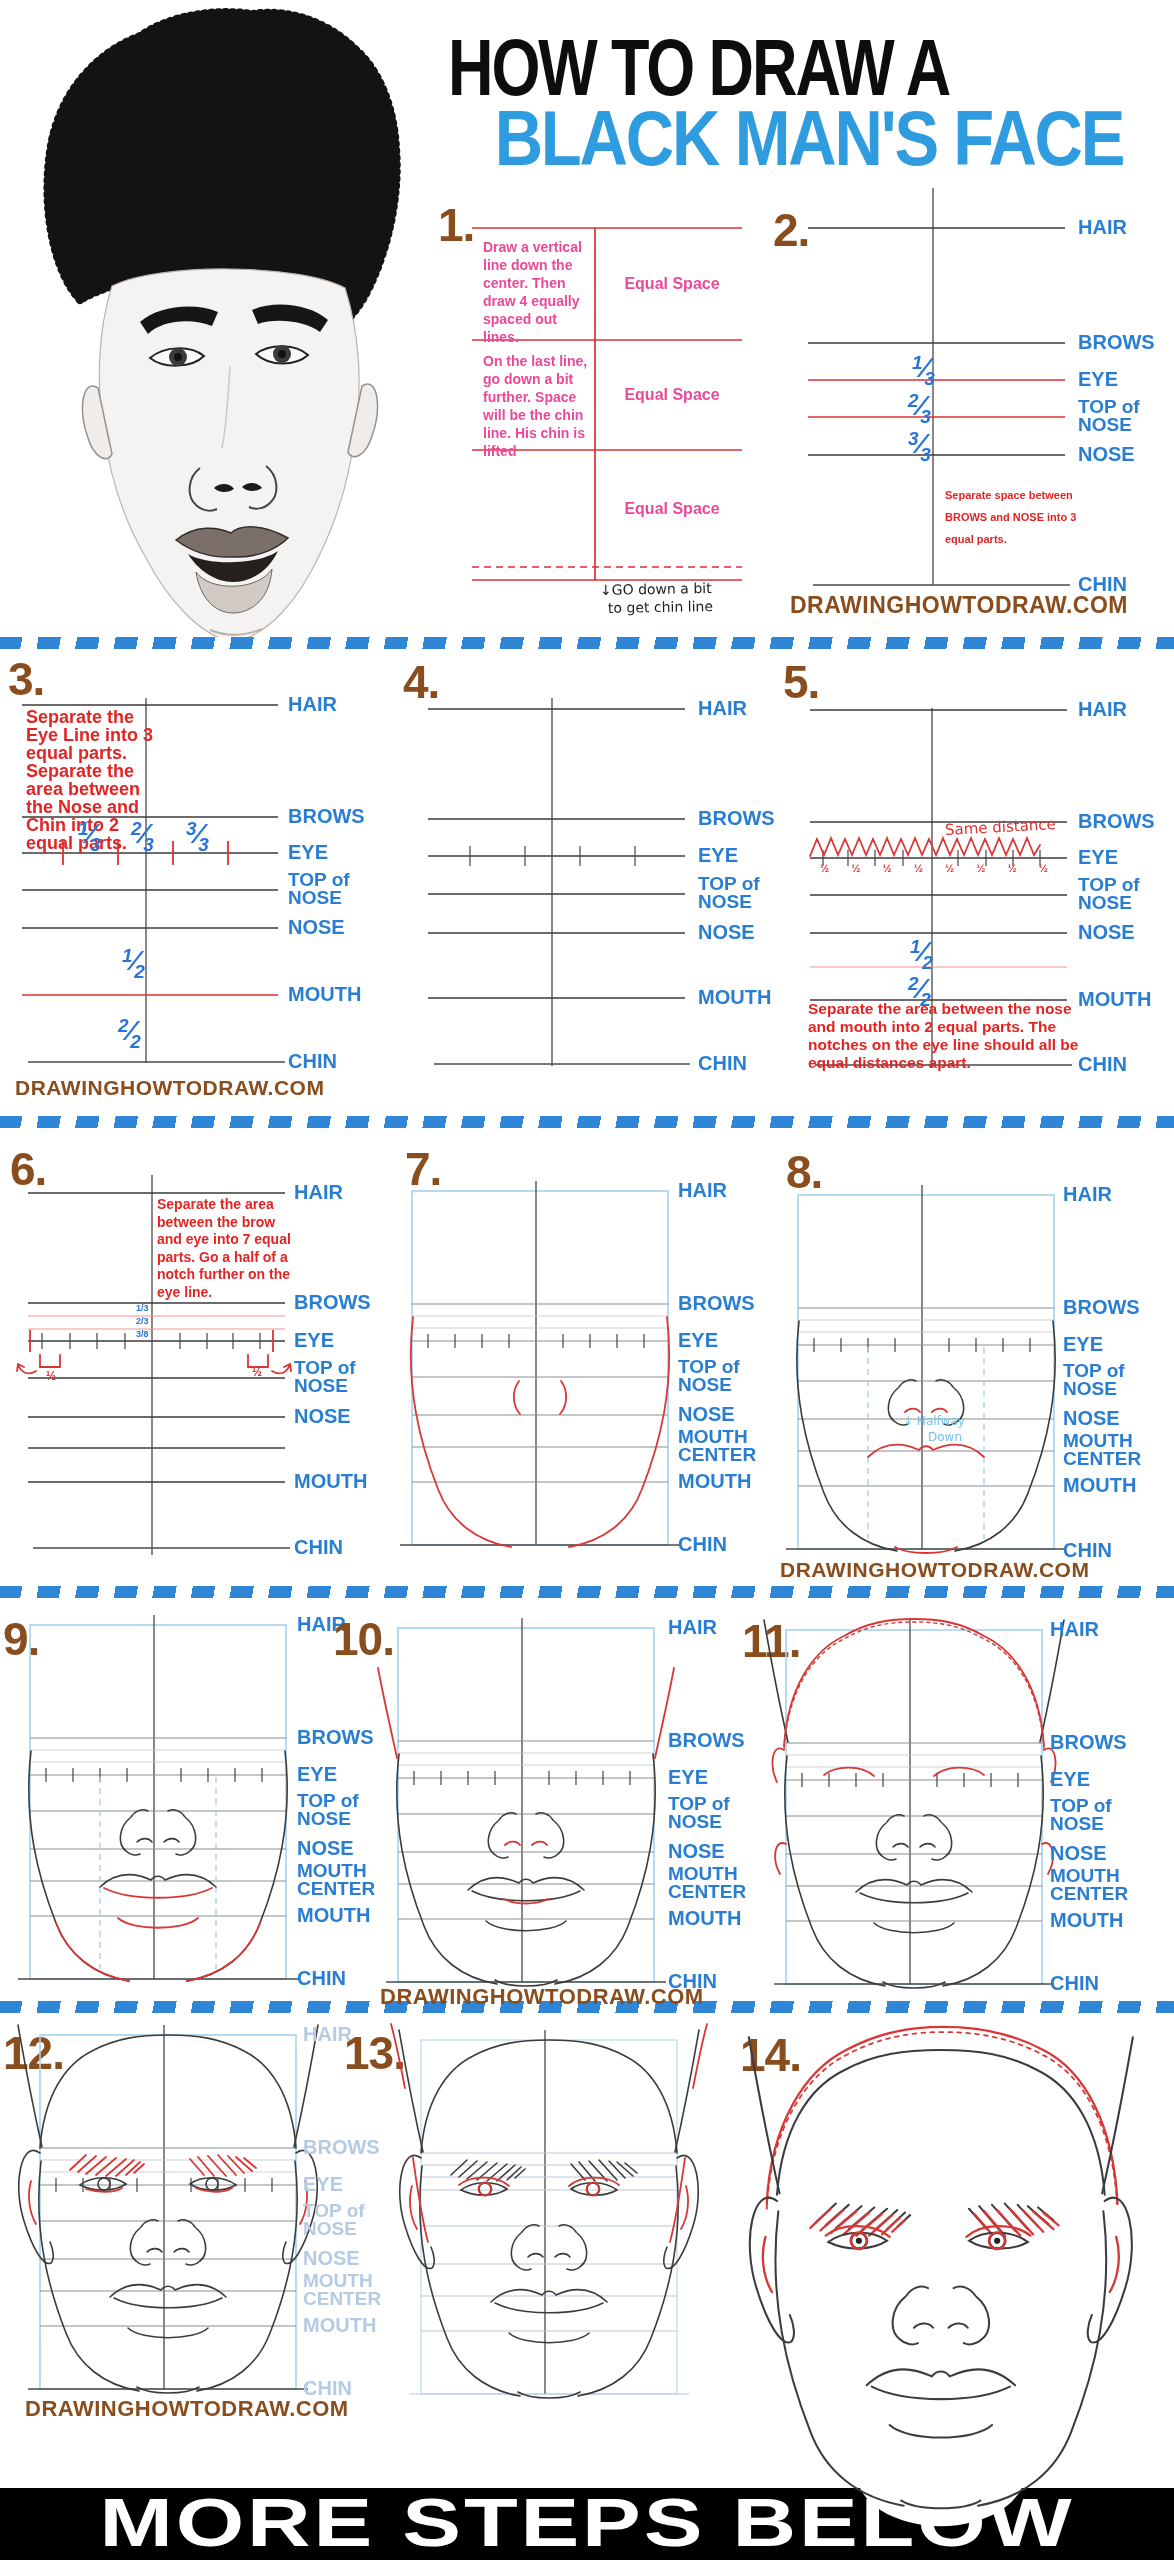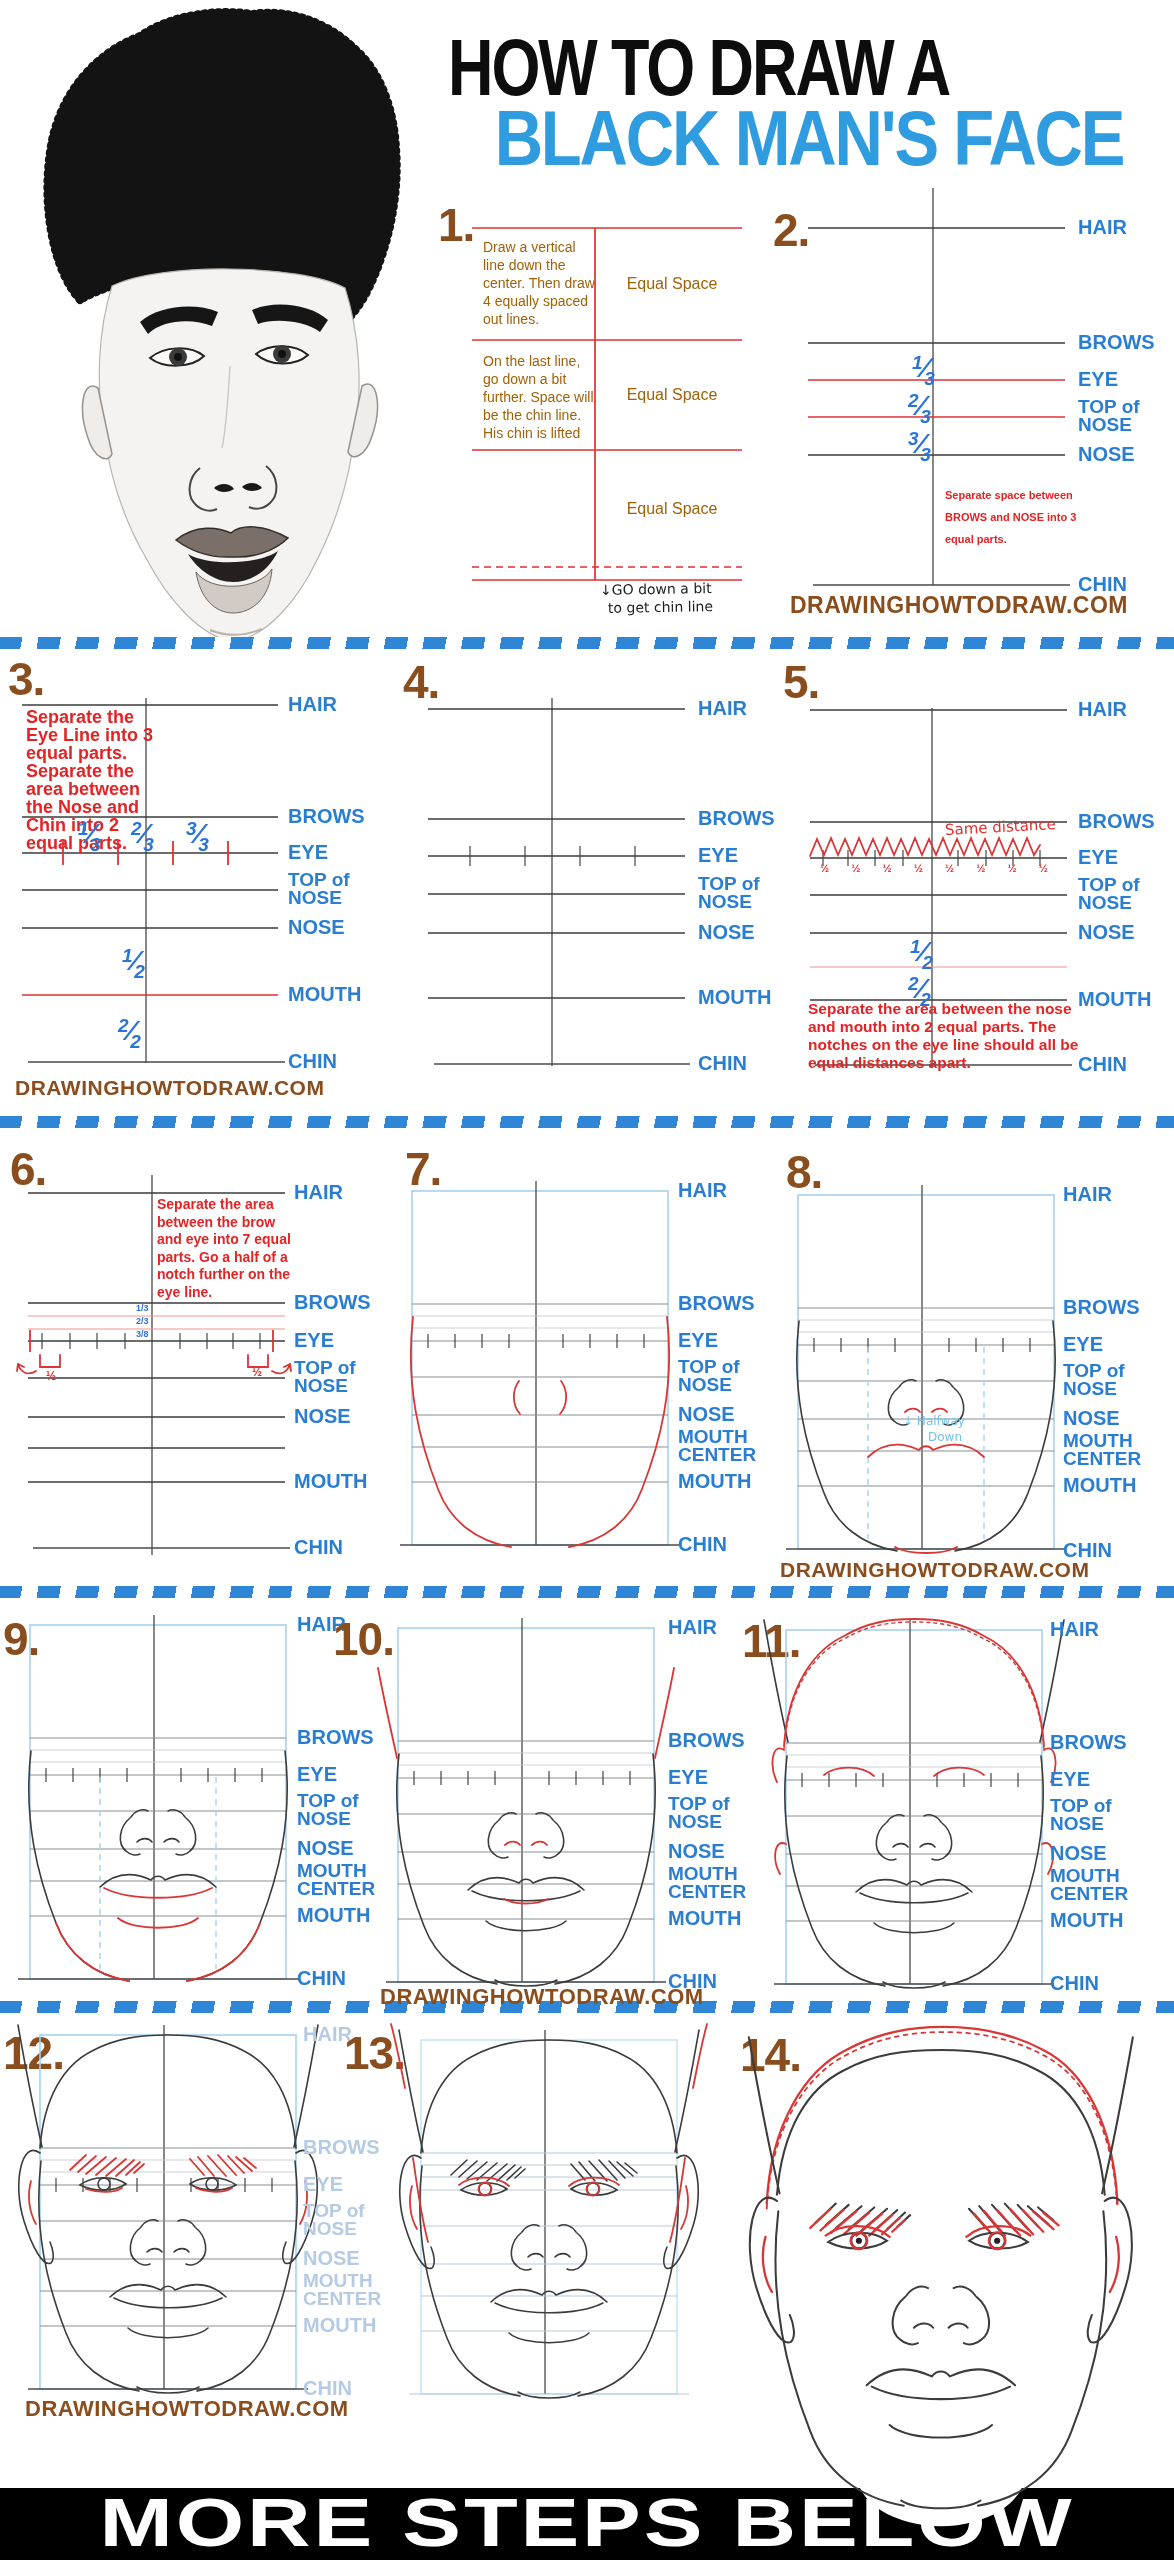--- a/index.html
+++ b/index.html
@@ -15,21 +15,21 @@
       font-weight:bold;font-size:62px;color:#2f9ce0;letter-spacing:-2px;
       transform:scale(1.08,1.25);transform-origin:left top;white-space:nowrap;}
   
   .num{position:absolute;font-weight:bold;font-size:46px;color:#8a4d1d;letter-spacing:-1px;}
   
   .lbl{position:absolute;font-weight:bold;font-size:20px;color:#2a7ed2;white-space:nowrap;line-height:20px;}
   .lbl.two{font-size:19px;line-height:18px;}
   .lbl.faded{color:#b5cbe4;}
   
   .rednote{position:absolute;font-weight:bold;color:#e32424;}
-  .bluenote{position:absolute;font-weight:normal;color:#a16207;}
+  .bluenote{position:absolute;font-weight:bold;color:#ec4899;}
   .ink{position:absolute;font-family:"DejaVu Sans",sans-serif;color:#1d1d1d;}
   .handred{position:absolute;font-family:"DejaVu Sans",sans-serif;color:#e03030;}
   .handblue{position:absolute;font-family:"DejaVu Sans",sans-serif;color:#74c2e8;}
   .wm{position:absolute;font-weight:bold;font-size:21px;color:#8a4d1d;text-align:center;
       letter-spacing:.5px;white-space:nowrap;z-index:3;}
   
   .divider{position:absolute;left:0;width:1174px;height:12px;z-index:1;
       background:repeating-linear-gradient(100deg,#2f86d6 0 22px,#ffffff 22px 38px);}
   
   .fr{position:absolute;color:#2a74d8;font-weight:bold;font-style:italic;white-space:nowrap;}

